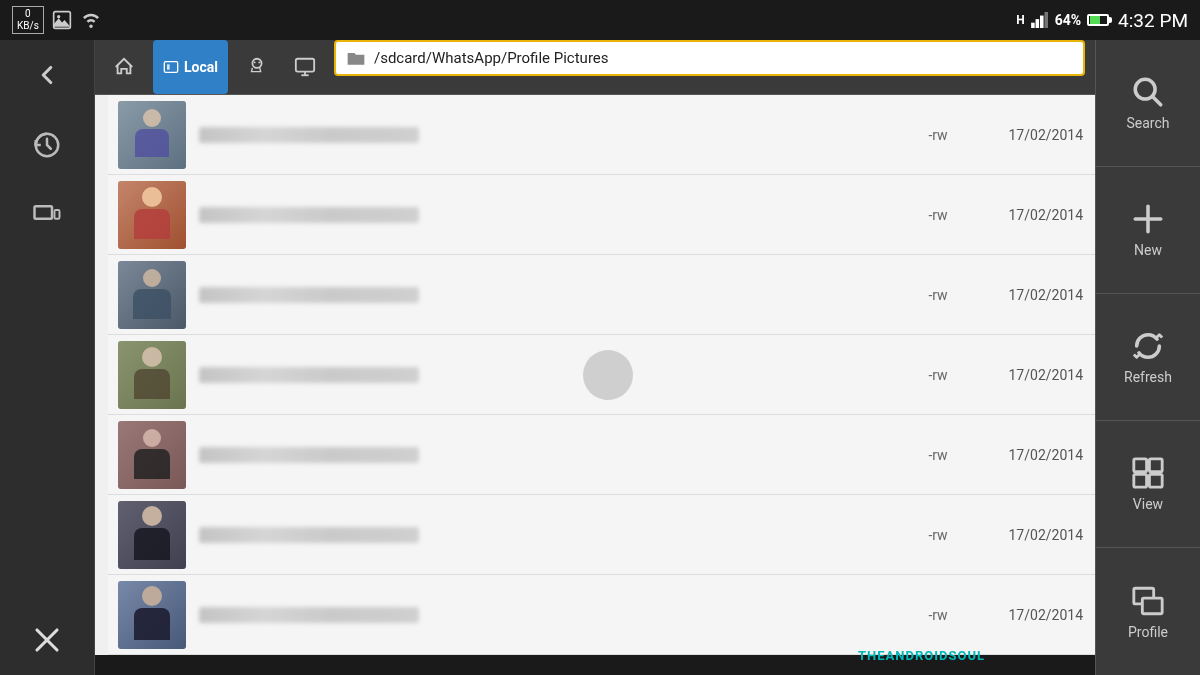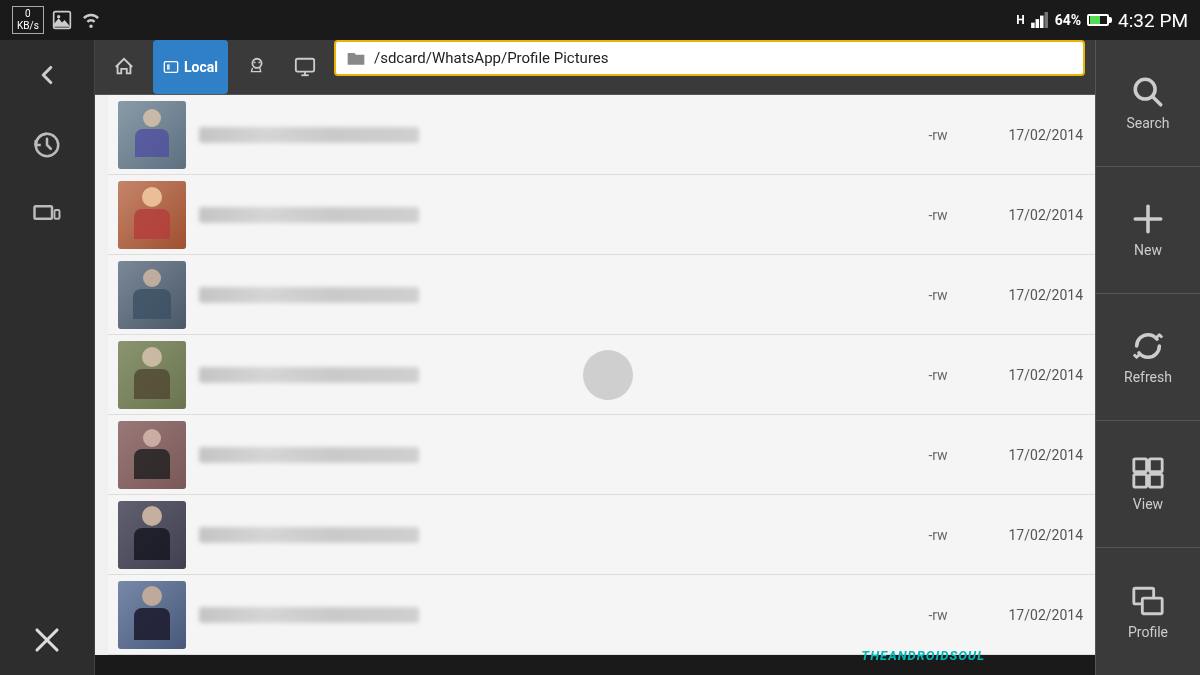--- a/index.html
+++ b/index.html
@@ -243,21 +243,20 @@
 
     
     .watermark {
       position: absolute;
       bottom: 12px;
       right: 110px;
       color: #00b8b8;
       font-size: 13px;
       font-weight: bold;
       letter-spacing: 1px;
-      font-style: italic;
     }
 
     
     .right-sidebar {
       width: 105px;
       background: #3a3a3a;
       display: flex;
       flex-direction: column;
       align-items: center;
       border-left: 1px solid #555;

